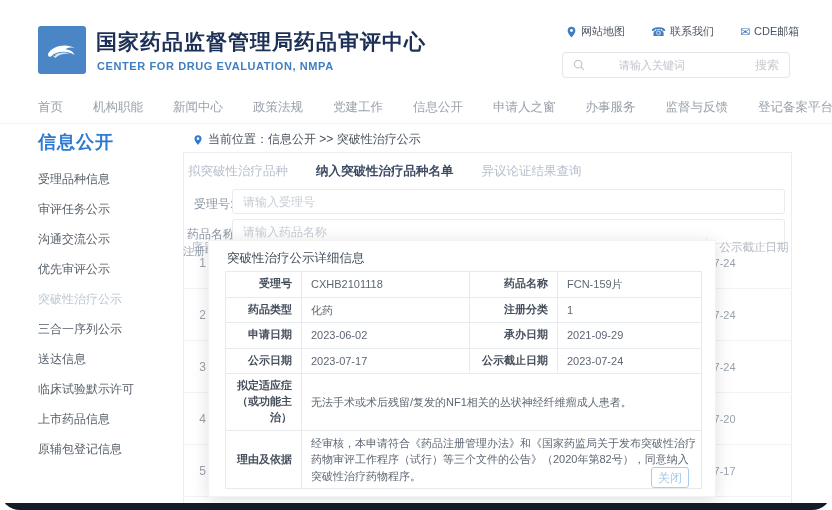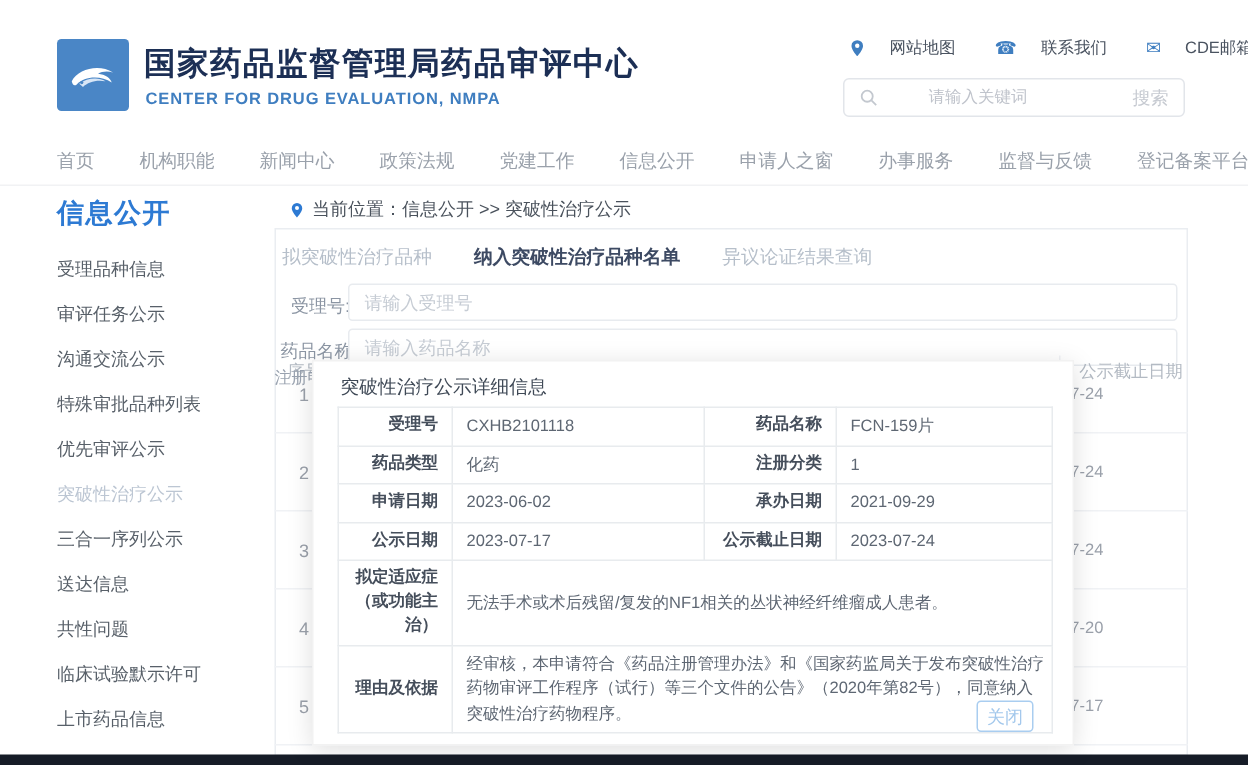--- a/index.html
+++ b/index.html
@@ -1,31 +1,32 @@
 <!DOCTYPE html>
 <html><head>
 <meta charset="utf-8">
 <style>
   * { margin:0; padding:0; box-sizing:border-box; }
   body { background:#fff; }
   #page {
     position:relative; width:832px; height:510px; overflow:hidden;
     background:#fff; font-family:"Liberation Sans","DejaVu Sans",sans-serif;
     color:#333;
+    border-radius:20px;
   }
   .abs { position:absolute; }
 
   
   .logo-box { left:38px; top:26px; width:48px; height:48px; background:#4a86c6; border-radius:3px;
               display:flex; align-items:center; justify-content:center; }
   .site-title { left:96px; top:28px; font-size:21px; font-weight:bold; color:#1c2f55; letter-spacing:1px; white-space:nowrap; }
   .site-subtitle { left:97px; top:60px; font-size:11px; font-weight:bold; color:#3f7ec0; letter-spacing:0.6px; white-space:nowrap; }
 
   .quick-links { left:566px; top:24px; display:flex; gap:26px; font-size:11px; color:#4a5360; align-items:center; }
-  .quick-links .ql { display:flex; align-items:center; gap:16px; cursor:pointer; white-space:nowrap; }
+  .quick-links .ql { display:flex; align-items:center; gap:4px; cursor:pointer; white-space:nowrap; }
   .ql .ico { color:#3f7ec0; font-size:12px; line-height:1; display:inline-flex; }
 
   .search-bar { left:562px; top:52px; width:228px; height:26px; border:1px solid #e2e5ea; border-radius:4px;
                 display:flex; align-items:center; padding:0 10px; gap:6px; background:#fff; }
   .search-bar input { flex:1; border:none; outline:none; font-size:11px; color:#666; min-width:0;
                       font-family:"Liberation Sans","DejaVu Sans",sans-serif;margin-left:28px; }
   .search-bar input::placeholder { color:#c0c4cc; }
   .search-btn { font-size:12px; color:#c6cad1; cursor:pointer; white-space:nowrap; }
 
   
@@ -145,26 +146,24 @@
     <span class="nav-item">办事服务</span>
     <span class="nav-item">监督与反馈</span>
     <span class="nav-item">登记备案平台</span>
   </div>
 
   <div class="abs sidebar">
     <div class="sidebar-title">信息公开</div>
     <div class="side-item">受理品种信息</div>
     <div class="side-item">审评任务公示</div>
     <div class="side-item">沟通交流公示</div>
-    <div class="side-item">特殊审批品种列表</div>
     <div class="side-item">优先审评公示</div>
     <div class="side-item active">突破性治疗公示</div>
     <div class="side-item">三合一序列公示</div>
     <div class="side-item">送达信息</div>
-    <div class="side-item">共性问题</div>
     <div class="side-item">临床试验默示许可</div>
     <div class="side-item">上市药品信息</div>
     <div class="side-item">原辅包登记信息</div>
   </div>
 
   <div class="abs breadcrumb">
     <svg width="10" height="12" viewBox="0 0 12 13">
       <path d="M6 .8A4.2 4.2 0 0 0 1.8 5C1.8 8 6 12.4 6 12.4S10.2 8 10.2 5A4.2 4.2 0 0 0 6 .8z" fill="#2d7ad3"></path>
         <circle cx="6" cy="4.9" r="1.6" fill="#fff"></circle>
     </svg>

